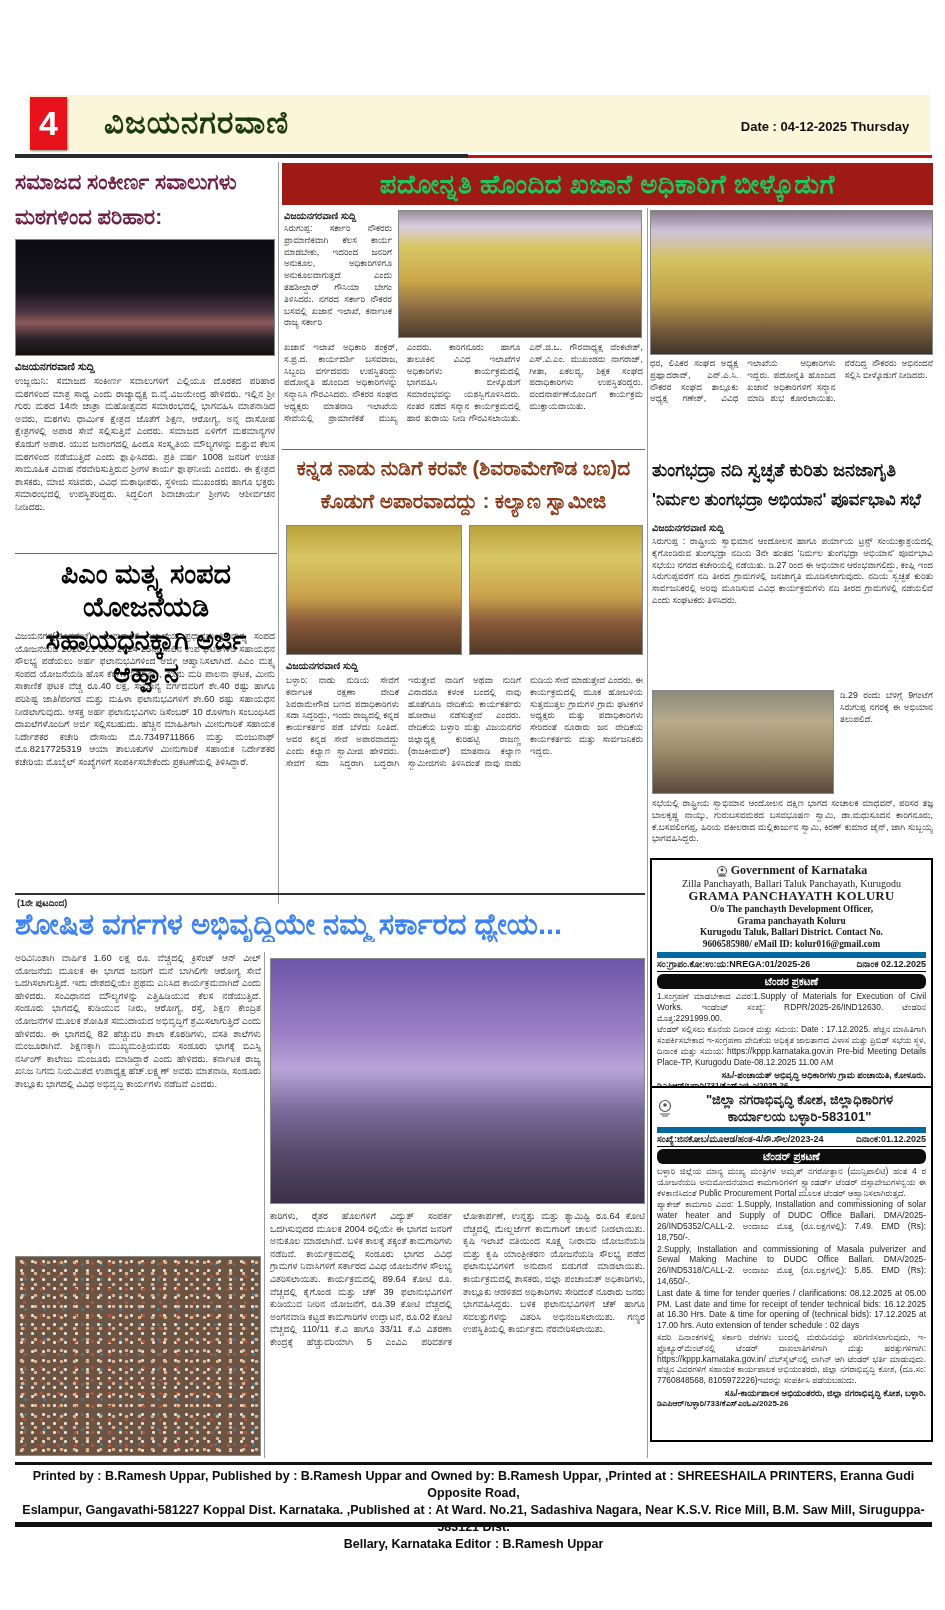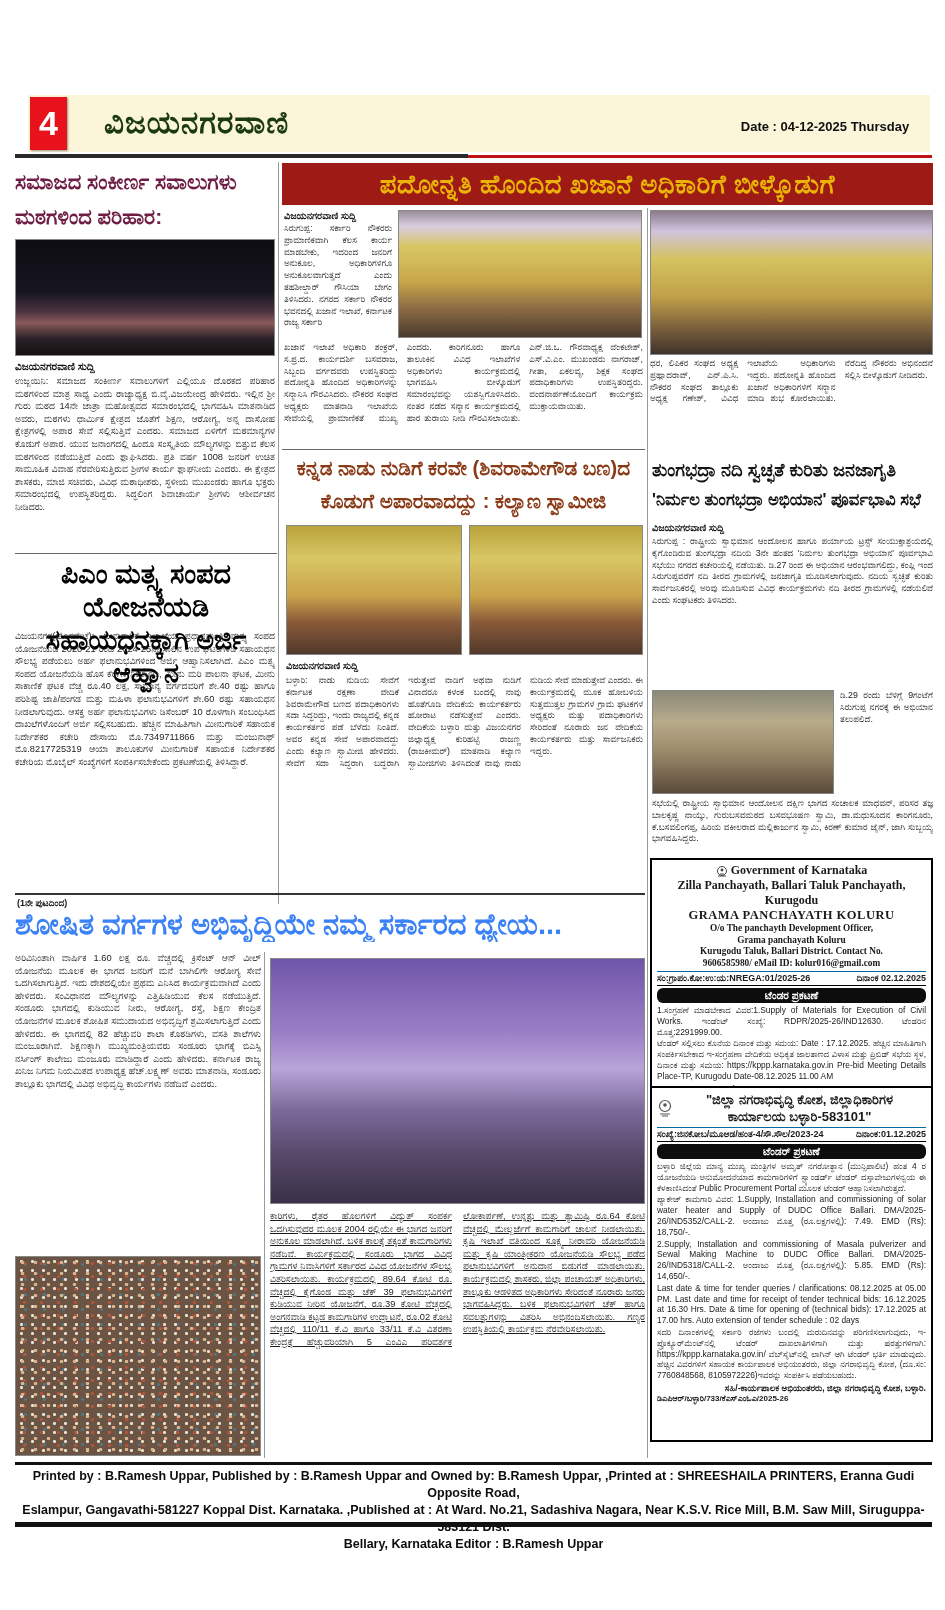--- a/index.html
+++ b/index.html
@@ -14,55 +14,55 @@
   .mast-en{font-size:17px;color:#101010;white-space:nowrap;}
   .mast-en b{font-size:17px;}
   .date-line{font-size:13px;font-weight:bold;color:#101010;text-align:center;}
   .rule{background:#2a2a2a;}
   .rule-red{background:#c01212;}
   .vrule{width:1px;background:#9a9a9a;}
   .hrule{height:1px;background:#666;}
   
   .h-social{color:#6e1e44;font-weight:bold;font-size:21px;line-height:35px;}
   .h-fish{color:#000000;font-weight:bold;font-size:27px;line-height:33px;text-align:center;}
-  .banner{background:#9d1a15;color:#eab308;font-weight:bold;font-size:26px;text-align:center;line-height:42px;
+  .banner{background:#9d1a15;color:#22c55e;font-weight:bold;font-size:26px;text-align:center;line-height:42px;
           letter-spacing:.5px;white-space:nowrap;overflow:hidden;}
   .h-karave{color:#8a3a16;font-weight:bold;font-size:20px;line-height:33px;text-align:center;}
   .h-tunga1{color:#141414;font-weight:bold;font-size:18px;line-height:30px;}
   .h-tunga2{color:#141414;font-weight:bold;font-size:16.5px;line-height:28px;}
   .h-blue{color:#3b82f6;font-weight:bold;font-size:29px;white-space:nowrap;overflow:hidden;}
   .byline{font-size:10.5px;font-weight:bold;color:#111;}
   .kn-body{font-size:9.3px;line-height:12.6px;text-align:justify;overflow:hidden;color:#1c1c1c;}
   .kn-sm{font-size:8.8px;line-height:11.8px;}
   .cols3{column-count:3;column-gap:9px;}
-  .cols2{column-count:2;column-gap:11px;text-decoration:underline;}
+  .cols2{column-count:2;column-gap:11px;}
   .cont-tag{font-size:9px;font-weight:bold;}
   
   .photo{border:1px solid #888;box-sizing:border-box;}
   .ph-night{background:linear-gradient(180deg,#0c0c12 0%,#17151f 45%,#4a3340 62%,#8a5a5a 72%,#2a2128 86%,#14110f 100%);}
   .ph-room{background:linear-gradient(180deg,#9a8c9a 0%,#d8cde0 12%,#d8c765 28%,#caa84a 55%,#8a6a44 78%,#4a3a2c 100%);}
   .ph-room2{background:linear-gradient(180deg,#8a7a8a 0%,#cfc3dd 14%,#d4c25f 34%,#c0a048 60%,#7a5f3d 82%,#3f332a 100%);}
   .ph-stage{background:linear-gradient(180deg,#b9a23a 0%,#d8c765 25%,#caa24a 55%,#8a5a3a 75%,#51392a 100%);}
   .ph-purple{background:linear-gradient(180deg,#6f55a8 0%,#9a7fc6 30%,#b9a4d8 45%,#7a6a9a 62%,#57496a 80%,#3a3148 100%);}
   .ph-meet{background:linear-gradient(180deg,#8a8a7a 0%,#b8ab8a 30%,#9a8a6a 60%,#5a4a3a 100%);}
   .ph-crowd{background-color:#6b5443;
     background-image:radial-gradient(#d9b38c 1.5px,transparent 2.2px),
                      radial-gradient(#b4533a 1.5px,transparent 2.2px),
                      radial-gradient(#e8e0d0 1.4px,transparent 2px),
                      radial-gradient(#4a7a8a 1.3px,transparent 2px);
     background-size:13px 11px,17px 13px,11px 9px,19px 15px;}
   
   .notice{border:2px solid #000;background:#fff;box-sizing:border-box;padding:3px 5px;overflow:hidden;}
   .notice .inner-top{text-align:center;font-family:"Liberation Serif",serif;}
   .n-gov{font-size:12px;font-weight:bold;}
-  .n-l2{font-size:12px;font-weight:bold;}
+  .n-l2{font-size:10px;font-weight:normal;}
   .n-l3{font-size:12.5px;font-weight:bold;letter-spacing:.5px;}
   .n-sm{font-size:9.3px;font-weight:bold;line-height:11.5px;}
   .refrow{display:flex;justify-content:space-between;font-size:9px;font-weight:bold;
-          border-top:1px solid #0369a1;border-bottom:1px solid #000;padding:1px 0;margin-top:2px;}
+          border-top:6px solid #0369a1;border-bottom:1px solid #000;padding:1px 0;margin-top:2px;}
   .nbar{background:#0d0d0d;color:#fff;text-align:center;font-size:10.5px;font-weight:bold;
         border-radius:6px;margin:2px 0;line-height:15px;}
   .npara{font-size:8.4px;line-height:10.8px;text-align:justify;margin:1px 0;}
   .nsign{font-size:8.6px;font-weight:bold;text-align:right;margin-top:2px;}
   .nref{font-size:8px;font-weight:bold;text-align:left;}
   .n-title-kn{font-size:13px;font-weight:bold;text-align:center;line-height:17px;}
   .emb{display:inline-block;vertical-align:middle;}
   
   .foot-line{font-size:12.5px;font-weight:bold;text-align:center;line-height:17px;color:#0d0d0d;}
 </style>
@@ -91,21 +91,21 @@
     <div>ಪಿಎಂ ಮತ್ಸ್ಯ ಸಂಪದ ಯೋಜನೆಯಡಿ</div>
     <div>ಸಹಾಯಧನಕ್ಕಾಗಿ ಅರ್ಜಿ ಆಹ್ವಾನ</div>
   </div>
   <div class="abs kn-body" style="left:15px;top:630px;width:260px;height:272px;">ವಿಜಯನಗರ(ಹೊಸಪೇಟೆ): ಮೀನುಗಾರಿಕೆ ಇಲಾಖೆಯ ಪ್ರಧಾನಮಂತ್ರಿ ಮತ್ಸ್ಯ ಸಂಪದ ಯೋಜನೆಯಡಿ 2020-21 ರಿಂದ 2024-25ನೇ ಸಾಲಿನ ಉಪ ಘಟಕಗಳಡಿ ಸಹಾಯಧನ ಸೌಲಭ್ಯ ಪಡೆಯಲು ಅರ್ಹ ಫಲಾನುಭವಿಗಳಿಂದ ಅರ್ಜಿ ಆಹ್ವಾನಿಸಲಾಗಿದೆ. ಪಿಎಂ ಮತ್ಸ್ಯ ಸಂಪದ ಯೋಜನೆಯಡಿ ಹೊಸ ಕೆರೆಗಳ ನಿರ್ಮಾಣ, ಮೀನು ಮರಿ ಪಾಲನಾ ಘಟಕ, ಮೀನು ಸಾಕಾಣಿಕೆ ಘಟಕ ವೆಚ್ಚ ರೂ.40 ಲಕ್ಷ, ಸಾಮಾನ್ಯ ವರ್ಗದವರಿಗೆ ಶೇ.40 ರಷ್ಟು ಹಾಗೂ ಪರಿಶಿಷ್ಟ ಜಾತಿ/ಪಂಗಡ ಮತ್ತು ಮಹಿಳಾ ಫಲಾನುಭವಿಗಳಿಗೆ ಶೇ.60 ರಷ್ಟು ಸಹಾಯಧನ ನೀಡಲಾಗುವುದು. ಆಸಕ್ತ ಅರ್ಹ ಫಲಾನುಭವಿಗಳು ಡಿಸೆಂಬರ್ 10 ರೊಳಗಾಗಿ ಸಂಬಂಧಿಸಿದ ದಾಖಲೆಗಳೊಂದಿಗೆ ಅರ್ಜಿ ಸಲ್ಲಿಸಬಹುದು. ಹೆಚ್ಚಿನ ಮಾಹಿತಿಗಾಗಿ ಮೀನುಗಾರಿಕೆ ಸಹಾಯಕ ನಿರ್ದೇಶಕರ ಕಚೇರಿ ದೇಸಾಯಿ ಮೊ.7349711866 ಮತ್ತು ಮಂಜುನಾಥ್ ಮೊ.8217725319 ಆಯಾ ತಾಲೂಕುಗಳ ಮೀನುಗಾರಿಕೆ ಸಹಾಯಕ ನಿರ್ದೇಶಕರ ಕಚೇರಿಯ ಮೊಬೈಲ್ ಸಂಖ್ಯೆಗಳಿಗೆ ಸಂಪರ್ಕಿಸಬೇಕೆಂದು ಪ್ರಕಟಣೆಯಲ್ಲಿ ತಿಳಿಸಿದ್ದಾರೆ.</div>
 
   <div class="abs vrule" style="left:278px;top:162px;height:742px;"></div>
 
   <div class="abs banner" style="left:282px;top:163px;width:651px;height:42px;">ಪದೋನ್ನತಿ ಹೊಂದಿದ ಖಜಾನೆ ಅಧಿಕಾರಿಗೆ ಬೀಳ್ಕೊಡುಗೆ</div>
 
   <div class="abs byline" style="left:284px;top:210px;width:110px;font-size:9.5px;">ವಿಜಯನಗರವಾಣಿ ಸುದ್ದಿ</div>
-  <div class="abs kn-body kn-sm" style="left:284px;top:223px;width:108px;height:116px;">ಸಿರುಗುಪ್ಪ: ಸರ್ಕಾರಿ ನೌಕರರು ಪ್ರಾಮಾಣಿಕವಾಗಿ ಕೆಲಸ ಕಾರ್ಯ ಮಾಡಬೇಕು, ಇದರಿಂದ ಜನರಿಗೆ ಅನುಕೂಲ, ಅಧಿಕಾರಿಗಳಿಗೂ ಅನುಕೂಲವಾಗುತ್ತದೆ ಎಂದು ತಹಶೀಲ್ದಾರ್ ಗೌಸಿಯಾ ಬೇಗಂ ತಿಳಿಸಿದರು. ನಗರದ ಸರ್ಕಾರಿ ನೌಕರರ ಭವನದಲ್ಲಿ ಖಜಾನೆ ಇಲಾಖೆ, ಕರ್ನಾಟಕ ರಾಜ್ಯ ಸರ್ಕಾರಿ</div>
+  <div class="abs kn-body kn-sm" style="left:284px;top:223px;width:108px;height:116px;">ಸಿರುಗುಪ್ಪ: ಸರ್ಕಾರಿ ನೌಕರರು ಪ್ರಾಮಾಣಿಕವಾಗಿ ಕೆಲಸ ಕಾರ್ಯ ಮಾಡಬೇಕು, ಇದರಿಂದ ಜನರಿಗೆ ಅನುಕೂಲ, ಅಧಿಕಾರಿಗಳಿಗೂ ಅನುಕೂಲವಾಗುತ್ತದೆ ಎಂದು ತಹಶೀಲ್ದಾರ್ ಗೌಸಿಯಾ ಬೇಗಂ ತಿಳಿಸಿದರು. ನಗರದ ಸರ್ಕಾರಿ ನೌಕರರ ಬಸವಲ್ಲಿ ಖಜಾನೆ ಇಲಾಖೆ, ಕರ್ನಾಟಕ ರಾಜ್ಯ ಸರ್ಕಾರಿ</div>
   <div class="abs photo ph-room" style="left:398px;top:210px;width:244px;height:128px;"></div>
   <div class="abs kn-body kn-sm cols3" style="left:284px;top:342px;width:359px;height:104px;">ಖಜಾನೆ ಇಲಾಖೆ ಅಧಿಕಾರಿ ಶಂಕ್ರರ್, ಸ.ಪ್ರ.ದ. ಕಾರ್ಯದರ್ಶಿ ಬಸವರಾಜ, ಸಿಬ್ಬಂದಿ ವರ್ಗದವರು ಉಪಸ್ಥಿತರಿದ್ದು ಪದೋನ್ನತಿ ಹೊಂದಿದ ಅಧಿಕಾರಿಗಳನ್ನು ಸನ್ಮಾನಿಸಿ ಗೌರವಿಸಿದರು. ನೌಕರರ ಸಂಘದ ಅಧ್ಯಕ್ಷರು ಮಾತನಾಡಿ ಇಲಾಖೆಯ ಸೇವೆಯಲ್ಲಿ ಪ್ರಾಮಾಣಿಕತೆ ಮುಖ್ಯ ಎಂದರು. ಕಾರಿಗನೂರು ಹಾಗೂ ತಾಲೂಕಿನ ವಿವಿಧ ಇಲಾಖೆಗಳ ಅಧಿಕಾರಿಗಳು ಕಾರ್ಯಕ್ರಮದಲ್ಲಿ ಭಾಗವಹಿಸಿ ಬೀಳ್ಕೊಡುಗೆ ಸಮಾರಂಭವನ್ನು ಯಶಸ್ವಿಗೊಳಿಸಿದರು. ನಂತರ ನಡೆದ ಸನ್ಮಾನ ಕಾರ್ಯಕ್ರಮದಲ್ಲಿ ಹಾರ ತುರಾಯಿ ನೀಡಿ ಗೌರವಿಸಲಾಯಿತು. ಎನ್.ಜಿ.ಒ. ಗೌರವಾಧ್ಯಕ್ಷ ವೆಂಕಟೇಶ್, ಎಸ್.ವಿ.ಎಂ. ಮುಖಂಡರು ನಾಗರಾಜ್, ಗೀತಾ, ಏಕಲವ್ಯ, ಶಿಕ್ಷಕ ಸಂಘದ ಪದಾಧಿಕಾರಿಗಳು ಉಪಸ್ಥಿತರಿದ್ದರು. ವಂದನಾರ್ಪಣೆಯೊಂದಿಗೆ ಕಾರ್ಯಕ್ರಮ ಮುಕ್ತಾಯವಾಯಿತು.</div>
 
   <div class="abs photo ph-room2" style="left:650px;top:210px;width:283px;height:145px;"></div>
   <div class="abs kn-body kn-sm cols3" style="left:650px;top:358px;width:283px;height:88px;">ಧರ, ಲಿಪಿಕರ ಸಂಘದ ಅಧ್ಯಕ್ಷ ಪ್ರಹ್ಲಾದರಾವ್, ಎನ್.ಪಿ.ಸಿ. ನೌಕರರ ಸಂಘದ ತಾಲ್ಲೂಕು ಅಧ್ಯಕ್ಷ ಗಣೇಶ್, ವಿವಿಧ ಇಲಾಖೆಯ ಅಧಿಕಾರಿಗಳು ಇದ್ದರು. ಪದೋನ್ನತಿ ಹೊಂದಿದ ಖಜಾನೆ ಅಧಿಕಾರಿಗಳಿಗೆ ಸನ್ಮಾನ ಮಾಡಿ ಶುಭ ಕೋರಲಾಯಿತು. ನೆರೆದಿದ್ದ ನೌಕರರು ಅಭಿನಂದನೆ ಸಲ್ಲಿಸಿ ಬೀಳ್ಕೊಡುಗೆ ನೀಡಿದರು.</div>
 
   <div class="abs hrule" style="left:282px;top:449px;width:363px;"></div>
   <div class="abs h-karave" style="left:284px;top:452px;width:359px;">
     <div>ಕನ್ನಡ ನಾಡು ನುಡಿಗೆ ಕರವೇ (ಶಿವರಾಮೇಗೌಡ ಬಣ)ದ</div>
     <div>ಕೊಡುಗೆ ಅಪಾರವಾದದ್ದು : ಕಲ್ಯಾಣ ಸ್ವಾಮೀಜಿ</div>

